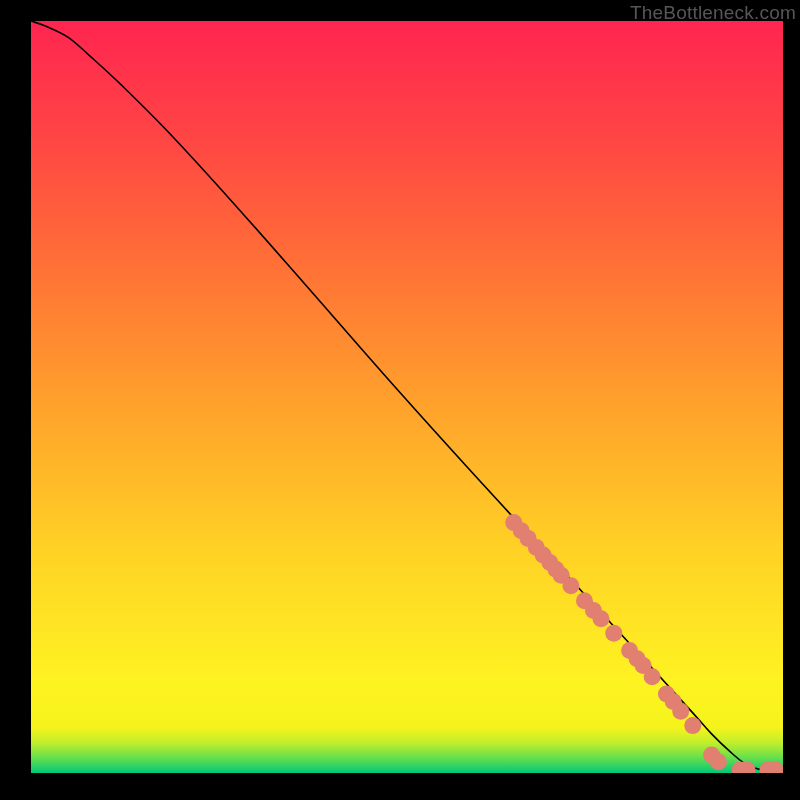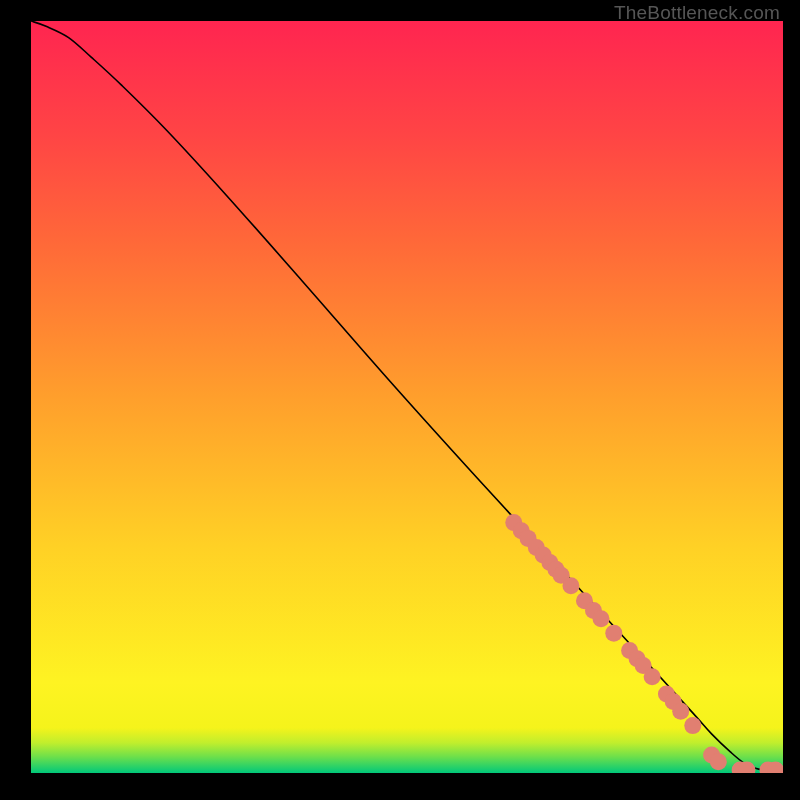--- a/index.html
+++ b/index.html
@@ -14,21 +14,21 @@
     position: absolute;
     left: 31px;
     top: 21px;
     width: 752px;
     height: 752px;
     background: #000;
   }
   .watermark {
     position: absolute;
     top: 2px;
-    right: 20px;
+    right: 4px;
     font-family: Arial, Helvetica, sans-serif;
     font-size: 19px;
     color: #565656;
     letter-spacing: 0.2px;
   }
   svg {
     position: absolute;
     left: 31px;
     top: 21px;
     width: 752px;

